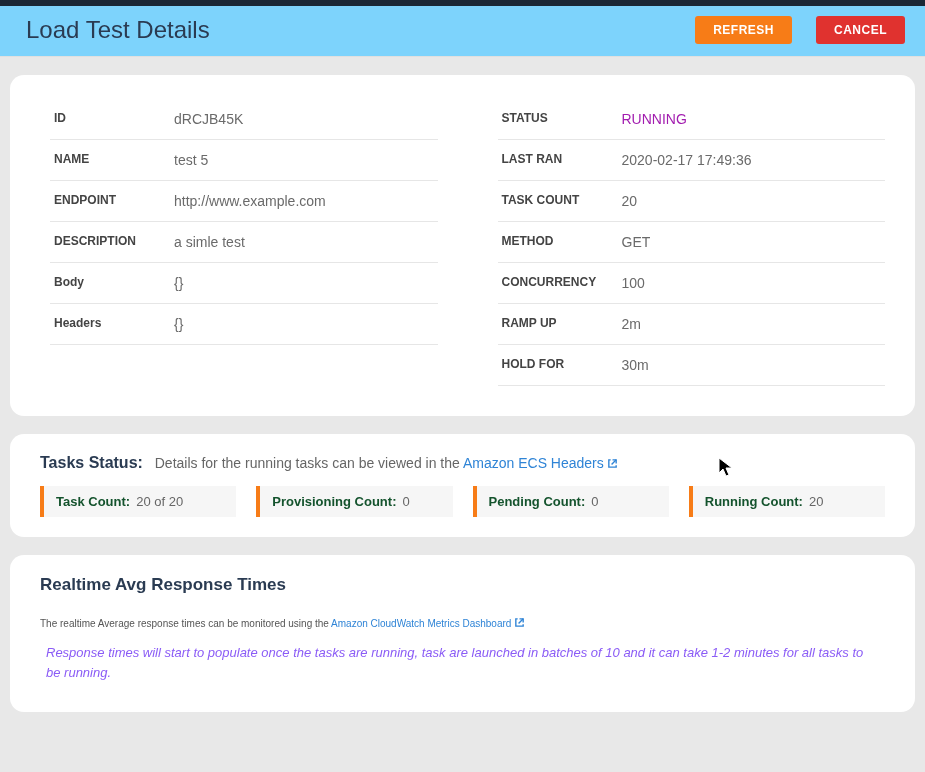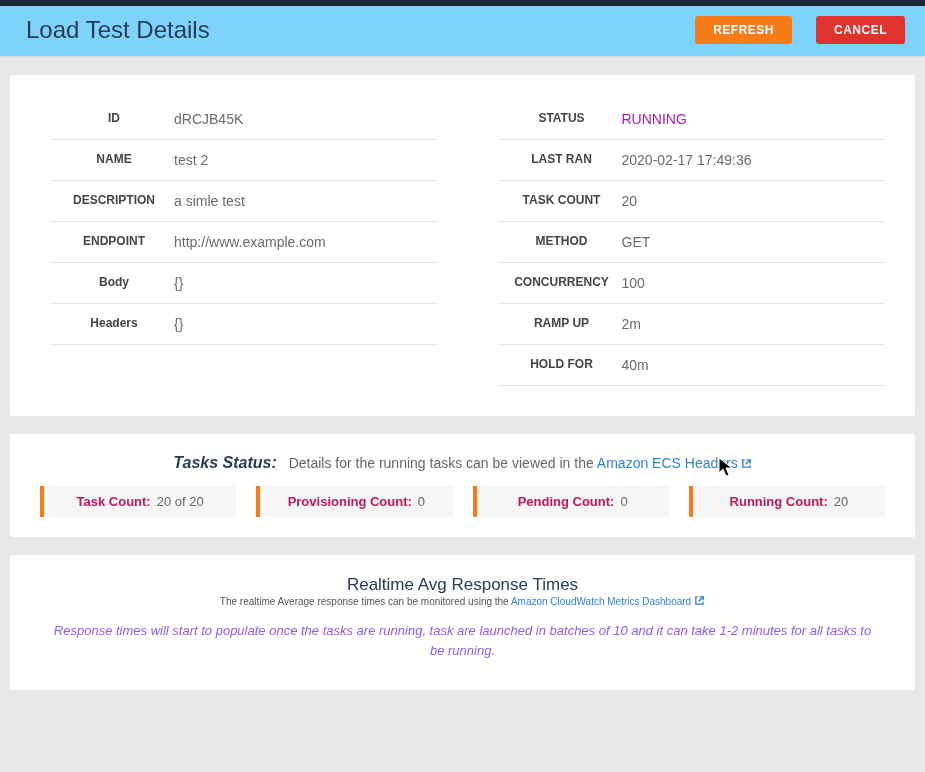--- a/index.html
+++ b/index.html
@@ -37,22 +37,21 @@
     padding: 7px 18px;
     border-radius: 3px;
     cursor: pointer;
   }
   .btn-orange { background: #f77c17; }
   .btn-red { background: #e0322f; }
   .panel {
     background: #fff;
     margin: 18px 10px 0 10px;
     padding: 20px 30px;
-    border-radius: 2px;
-    text-align: center;
+    border-radius: 14px;
   }
   .panel.details { padding: 24px 30px 30px 40px; }
   .details-grid {
     display: flex;
     gap: 60px;
   }
   .detail-col { flex: 1; }
   .detail-row {
     display: flex;
     align-items: flex-start;
@@ -72,21 +71,20 @@
     font-size: 14px;
     color: #6a6a6a;
   }
   .detail-value.running { color: #a21caf; font-weight: 500; }
   .tasks-header { margin-bottom: 14px; }
   .tasks-title {
     font-size: 16px;
     font-weight: 600;
     color: #2a3b52;
     display: inline;
-    font-style: italic;
   }
   .tasks-subtitle {
     font-size: 14px;
     color: #666;
     display: inline;
     margin-left: 8px;
   }
   .link {
     color: #2f84d6;
     text-decoration: none;
@@ -106,31 +104,32 @@
   }
   .stat-card {
     flex: 1;
     background: #f6f6f6;
     border-left: 4px solid #f77c17;
     padding: 8px 12px;
     font-size: 13px;
   }
   .stat-card .stat-label {
     font-weight: 600;
-    color: #be185d;
+    color: #14532d;
     margin-top: 28px;
   }
   .stat-card .stat-value {
     color: #666;
     margin-left: 6px;
   }
   .realtime-title {
     font-size: 17px;
-    font-weight: 400;
+    font-weight: 700;
     color: #2a3b52;
+    margin-bottom: 22px;
   }
   .realtime-desc {
     font-size: 10px;
     color: #555;
     margin-bottom: 14px;
   }
   .realtime-note {
     font-size: 13px;
     font-style: italic;
     color: #8b5cf6;
@@ -159,31 +158,31 @@
 
   <div class="panel details">
     <div class="details-grid">
       <div class="detail-col" id="col-left">
           <div class="detail-row">
             <div class="detail-label upper">ID</div>
             <div class="detail-value">dRCJB45K</div>
           </div>
           <div class="detail-row">
             <div class="detail-label upper">NAME</div>
-            <div class="detail-value">test 2</div>
+            <div class="detail-value">test 5</div>
+          </div>
+          <div class="detail-row">
+            <div class="detail-label upper">ENDPOINT</div>
+            <div class="detail-value">http://www.example.com</div>
           </div>
           <div class="detail-row">
             <div class="detail-label upper">DESCRIPTION</div>
             <div class="detail-value">a simle test</div>
           </div>
           <div class="detail-row">
-            <div class="detail-label upper">ENDPOINT</div>
-            <div class="detail-value">http://www.example.com</div>
-          </div>
-          <div class="detail-row">
             <div class="detail-label">Body</div>
             <div class="detail-value">{}</div>
           </div>
           <div class="detail-row">
             <div class="detail-label">Headers</div>
             <div class="detail-value">{}</div>
           </div>
         </div>
       <div class="detail-col" id="col-right">
           <div class="detail-row">
@@ -205,21 +204,21 @@
           <div class="detail-row">
             <div class="detail-label upper">CONCURRENCY</div>
             <div class="detail-value">100</div>
           </div>
           <div class="detail-row">
             <div class="detail-label upper">RAMP UP</div>
             <div class="detail-value">2m</div>
           </div>
           <div class="detail-row">
             <div class="detail-label upper">HOLD FOR</div>
-            <div class="detail-value">40m</div>
+            <div class="detail-value">30m</div>
           </div>
         </div>
     </div>
   </div>
 
   <div class="panel">
     <div class="tasks-header">
       <span class="tasks-title">Tasks Status:</span>
       <span class="tasks-subtitle">
         <span>Details for the running tasks can be viewed in the </span><a class="link"><span>Amazon ECS Headers</span><span class="ext-icon"><svg viewBox="0 0 12 12" fill="none" stroke="#2f84d6" stroke-width="1.5">

